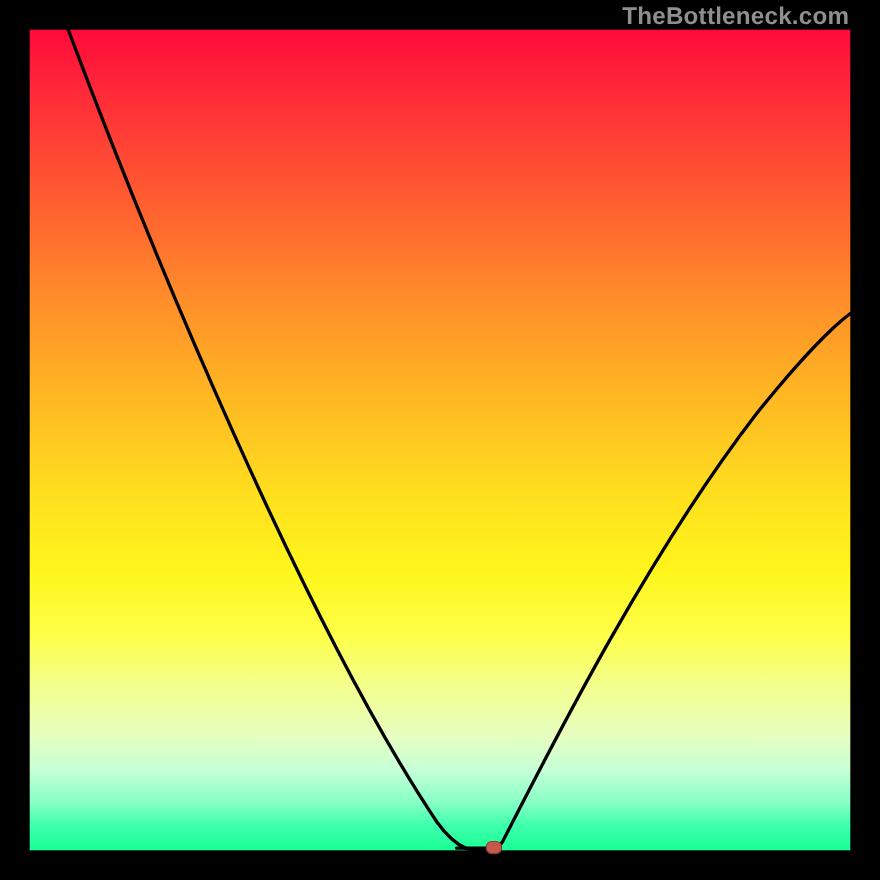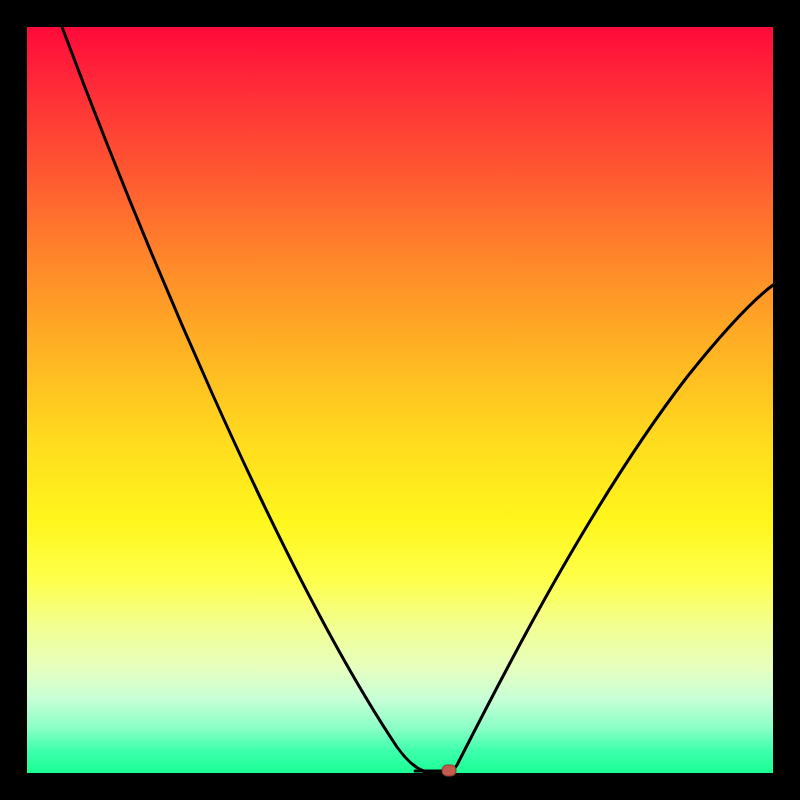--- a/index.html
+++ b/index.html
@@ -70,13 +70,14 @@
              C 390 748, 405 748, 420 746
              C 423 746, 426 744, 430 738
              C 470 660, 560 480, 660 350
              C 700 300, 730 270, 746 258"></path>
 
     <path fill="none" stroke="#000" stroke-width="3" stroke-linecap="round" d="M 388 744 L 420 744"></path>
 
     <rect x="415" y="738" width="14" height="11" rx="5" ry="5" fill="#c45a4c" stroke="#8a3a30" stroke-width="1"></rect>
   </svg>
 
+  <div class="attribution">TheBottleneck.com</div>
 </div>
 
 </body></html>

